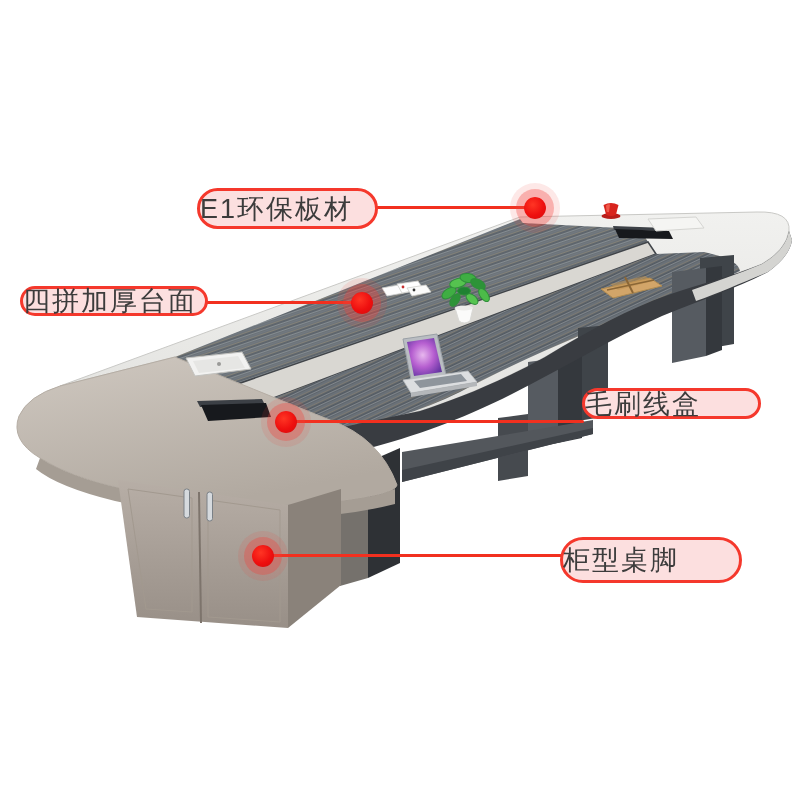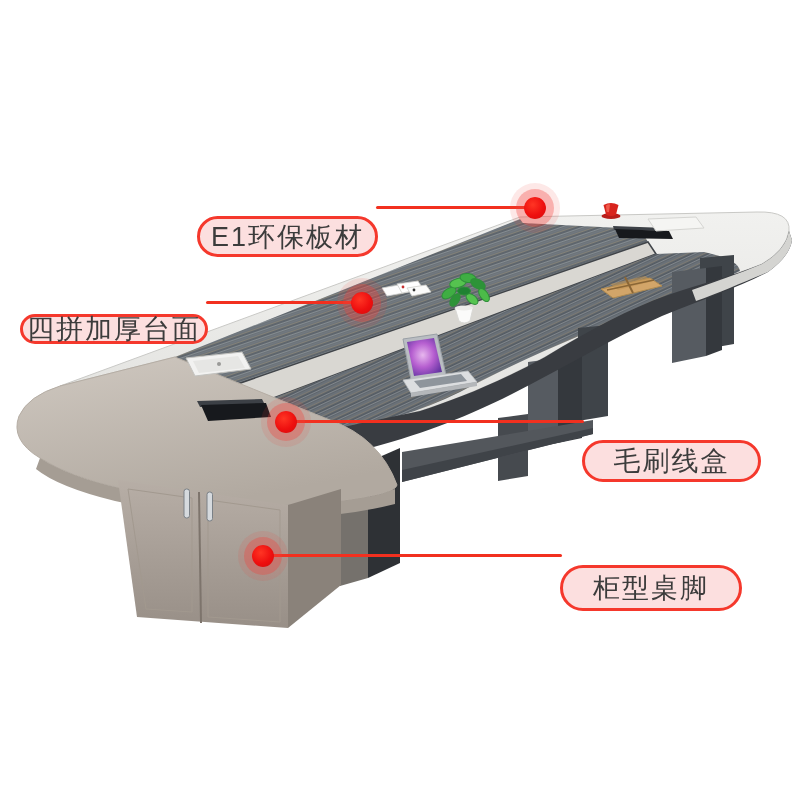--- a/index.html
+++ b/index.html
@@ -13,37 +13,36 @@
   }
   .stage svg{position:absolute;left:0;top:0;}
   .callout{position:absolute;left:0;top:0;width:0;height:0;}
   .pill{
     position:absolute;box-sizing:border-box;
     background:var(--pill-fill);
     border:3px solid var(--pill-border);
     border-radius:24px;
     color:var(--pill-text);
     font-size:27px;letter-spacing:2px;
-    display:flex;align-items:center;justify-content:center;
+    display:flex;align-items:center;justify-content:flex-start;
     white-space:nowrap;
-    margin-top:28px;
   }
   .cline{position:absolute;height:3px;background:var(--line-color);border-radius:2px;}
   .dot{
     position:absolute;width:22px;height:22px;border-radius:50%;
     background:radial-gradient(circle at 40% 35%, #ff3524 0%, var(--dot-color) 55%, #d40b0b 100%);
     box-shadow:0 0 0 8px var(--dot-halo), 0 0 0 14px rgba(242,64,58,0.12);
   }
   .p1{left:197px;top:188px;width:181px;height:41px;}
   .l1{left:376px;top:206px;width:150px;}
   .d1{left:524px;top:197px;}
   .p2{left:20px;top:286px;width:188px;height:30px;}
   .l2{left:206px;top:301px;width:147px;}
   .d2{left:351px;top:292px;}
-  .p3{left:582px;top:412px;width:179px;height:42px;}
+  .p3{left:582px;top:388px;width:179px;height:31px;}
   .l3{left:295px;top:420px;width:289px;}
   .d3{left:275px;top:411px;}
   .p4{left:560px;top:537px;width:182px;height:46px;}
   .l4{left:272px;top:554px;width:290px;}
   .d4{left:252px;top:545px;}
 </style>
 </head>
 <body>
 
 <div class="stage">

